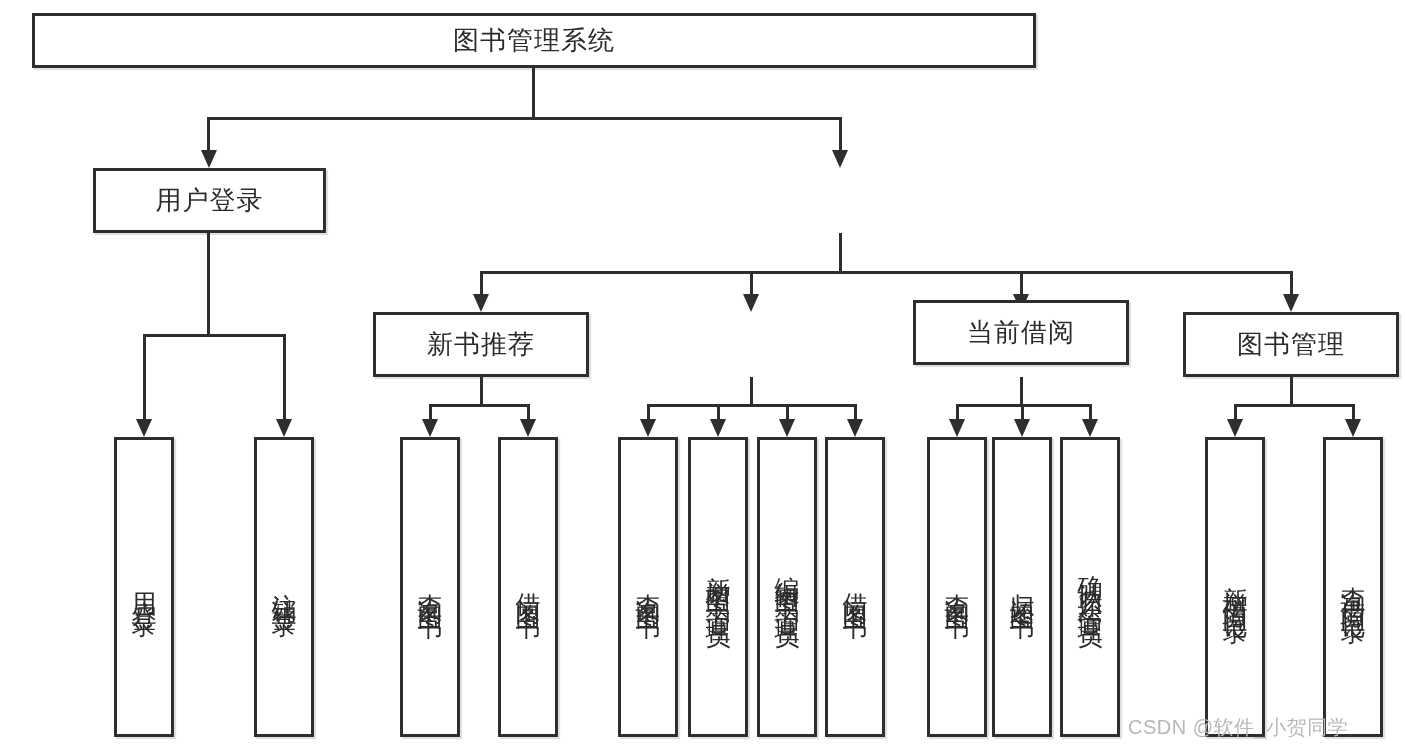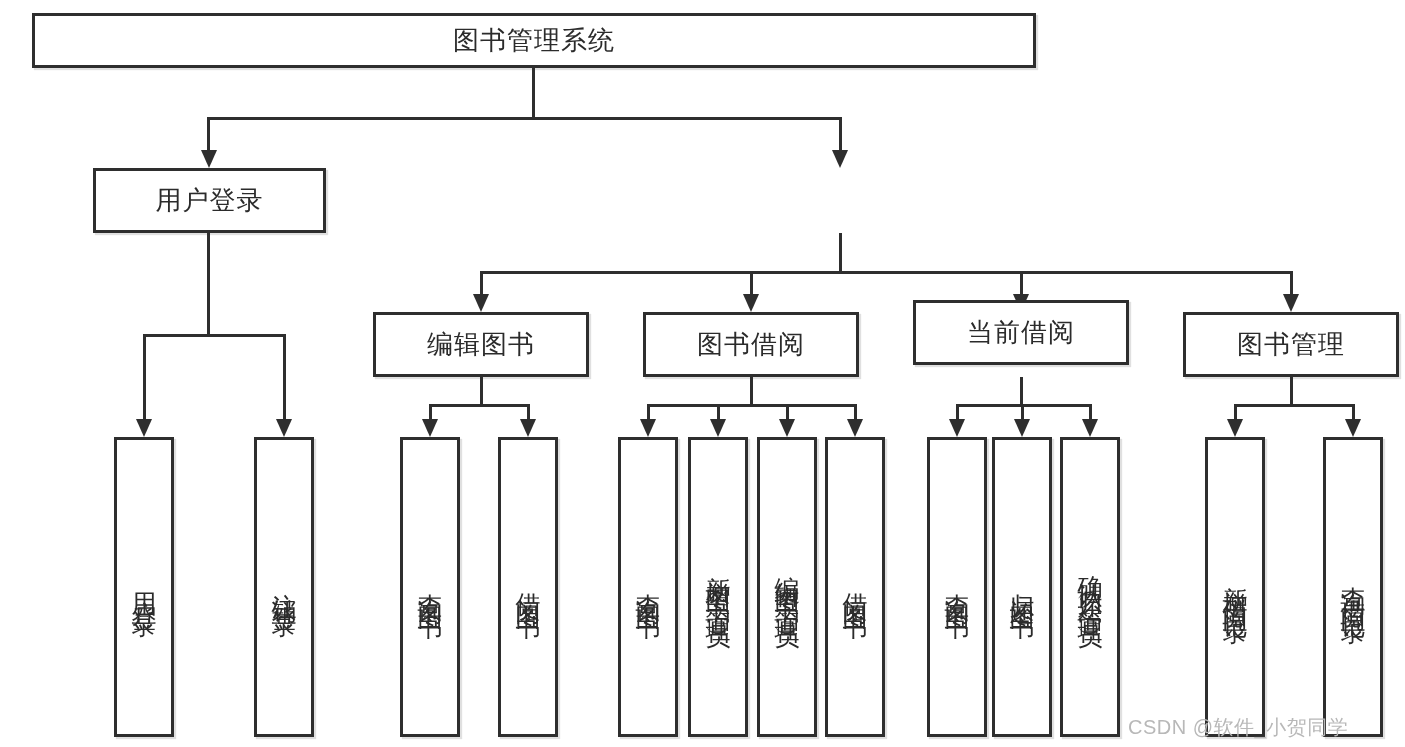--- a/index.html
+++ b/index.html
@@ -79,24 +79,21 @@
   <div class="vl" style="left:468.5px;top:271px;height:26px"></div>
   <div class="ah" style="left:462px;top:294px"></div>
   <div class="vl" style="left:738.5px;top:271px;height:26px"></div>
   <div class="ah" style="left:732px;top:294px"></div>
   <div class="vl" style="left:1008.5px;top:271px;height:26px"></div>
   <div class="ah" style="left:1002px;top:294px"></div>
   <div class="vl" style="left:1278.5px;top:271px;height:26px"></div>
   <div class="ah" style="left:1272px;top:294px"></div>
 
   <div class="node h" style="left:362px;top:312px;width:216px;height:65px">
-    <span>编辑图书</span>
-  </div>
-  <div class="node h" style="left:632px;top:312px;width:216px;height:65px">
-    <span>图书借阅</span>
+    <span>新书推荐</span>
   </div>
   <div class="node h" style="left:902px;top:300px;width:216px;height:65px">
     <span>当前借阅</span>
   </div>
   <div class="node h" style="left:1172px;top:312px;width:216px;height:65px">
     <span>图书管理</span>
   </div>
 
   <div class="vl" style="left:468.5px;top:377px;height:29px"></div>
   <div class="vl" style="left:738.5px;top:377px;height:29px"></div>

